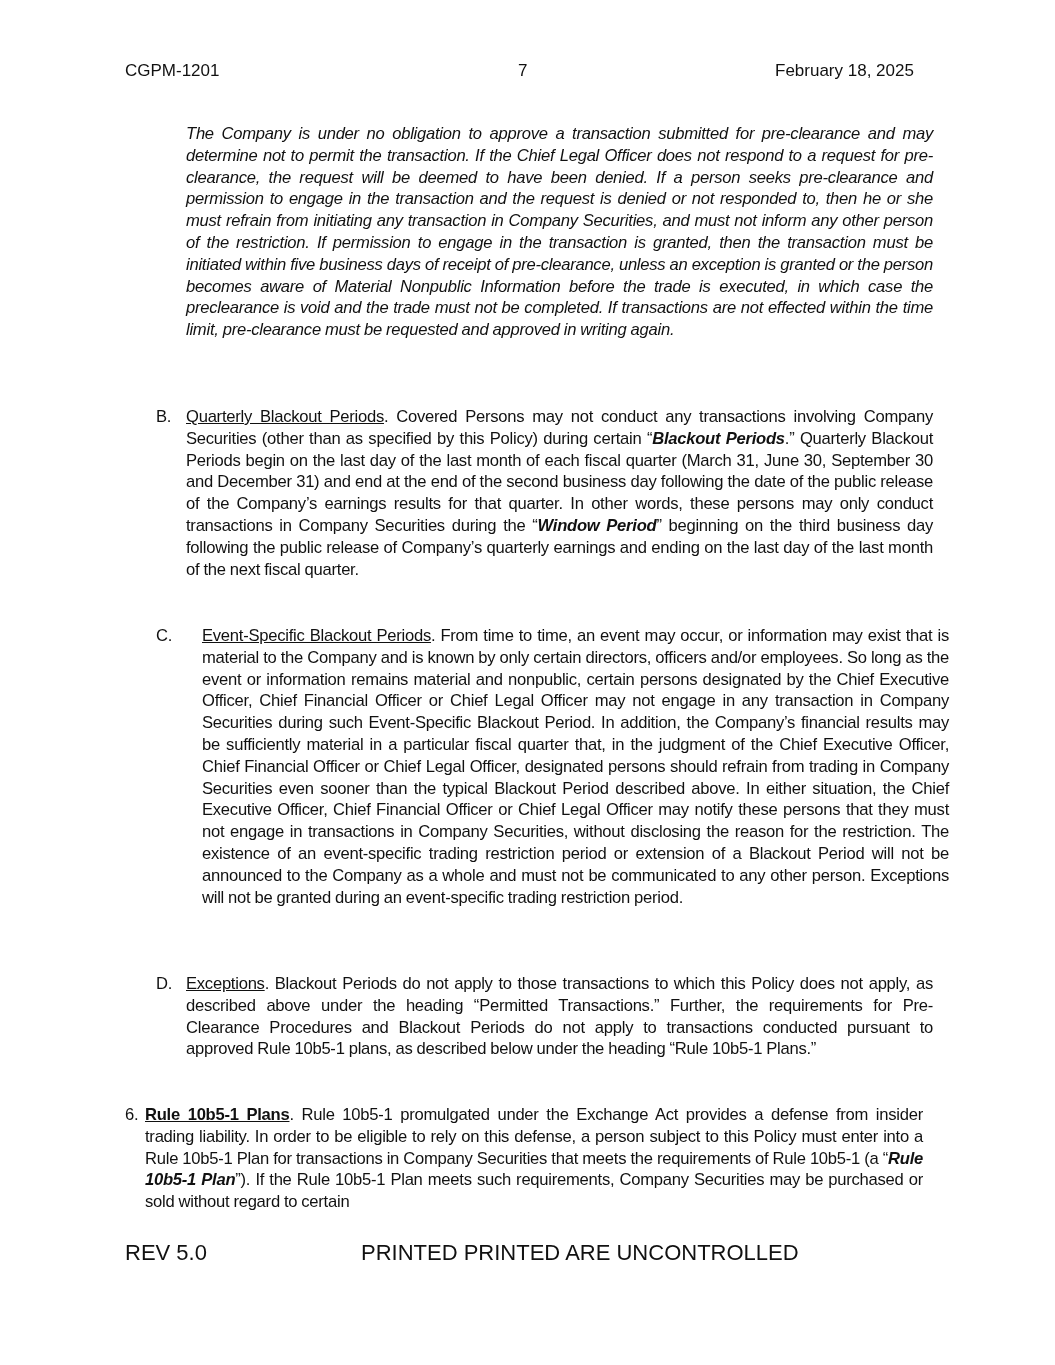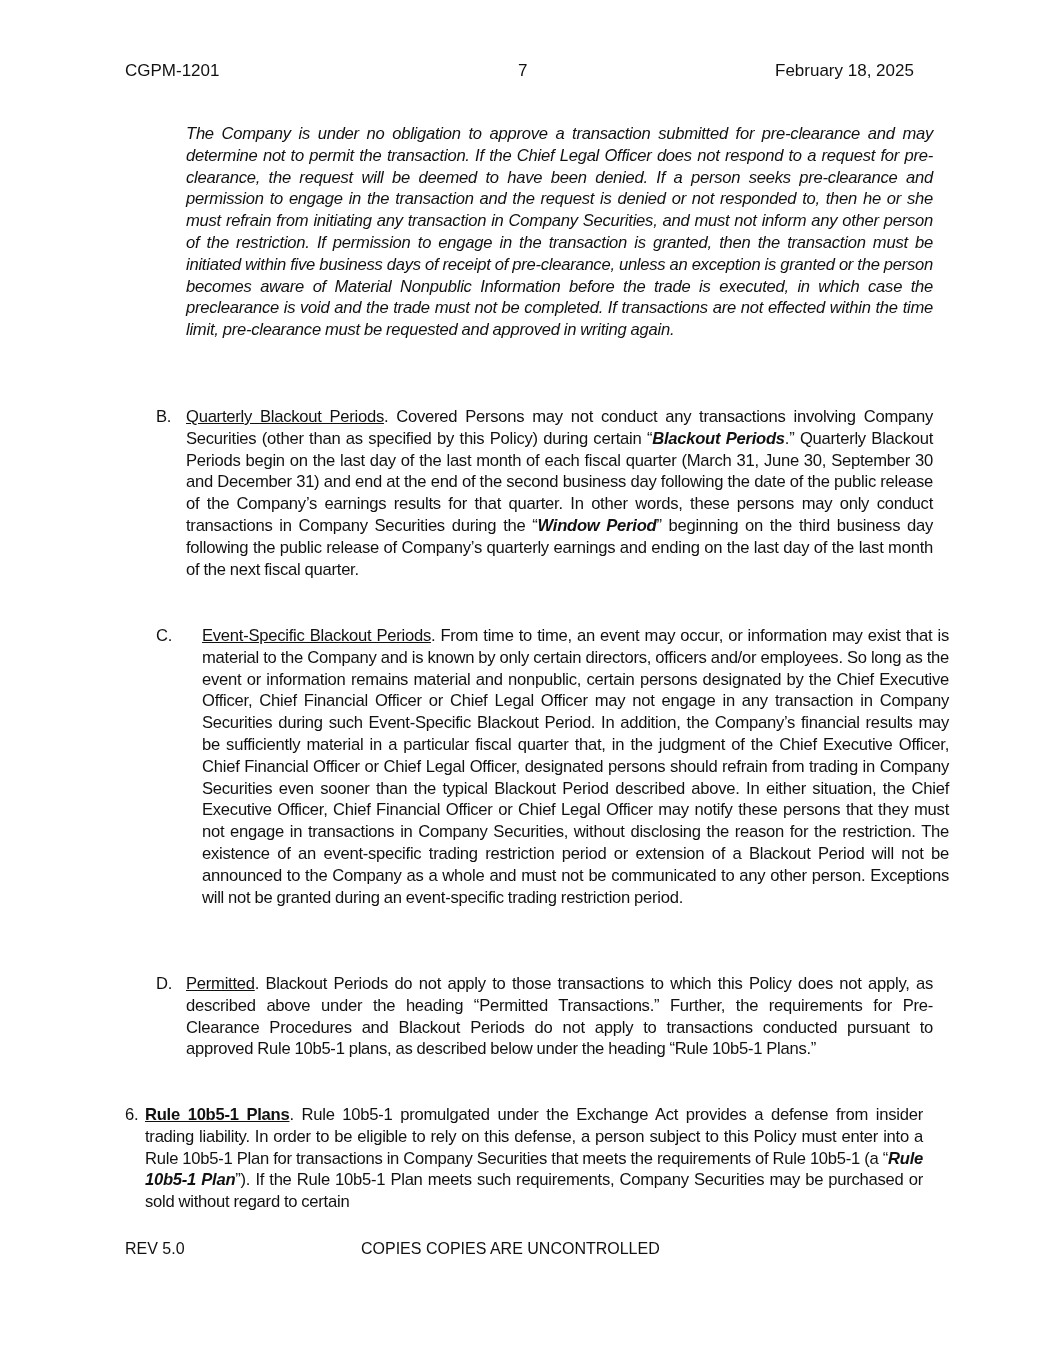--- a/index.html
+++ b/index.html
@@ -5,21 +5,21 @@
   html, body { margin: 0; padding: 0; background: #ffffff; }
   body {
     width: 1055px; height: 1365px; position: relative; overflow: hidden;
     font-family: "Liberation Sans", sans-serif; color: #111111;
     font-size: 16.6px;
   }
   .hdr { position: absolute; top: 61px; font-size: 17px; }
   #hdr-left { left: 125px; }
   #hdr-center { left: 518px; }
   #hdr-right { left: 775px; }
-  .ftr { position: absolute; top: 1240px; font-size: 16px; }
+  .ftr { position: absolute; top: 1240px; font-size: 22px; }
   #ftr-left { left: 125px; }
   #ftr-center { left: 361px; }
   .para {
     position: absolute; text-align: justify; line-height: 21.8px;
     letter-spacing: -0.25px; word-spacing: -0.3px; font-style: italic;
   }
   .item { position: absolute; line-height: 21.8px; letter-spacing: -0.25px; word-spacing: -0.3px; }
   .item .marker { position: absolute; left: 0; top: 0; }
   .item .body { position: absolute; text-align: justify; }
   u { text-decoration: underline; }
@@ -45,25 +45,25 @@
 <div class="item" style="left:156px; top:625px; width:777px;">
   <span class="marker">C.</span>
   <div class="body" style="left:46px; width:747px;">
     <u>Event-Specific Blackout Periods</u><span>. From time to time, an event may occur, or information may exist that is material to the Company and is known by only certain directors, officers and/or employees. So long as the event or information remains material and nonpublic, certain persons designated by the Chief Executive Officer, Chief Financial Officer or Chief Legal Officer may not engage in any transaction in Company Securities during such Event-Specific Blackout Period. In addition, the Company’s financial results may be sufficiently material in a particular fiscal quarter that, in the judgment of the Chief Executive Officer, Chief Financial Officer or Chief Legal Officer, designated persons should refrain from trading in Company Securities even sooner than the typical Blackout Period described above. In either situation, the Chief Executive Officer, Chief Financial Officer or Chief Legal Officer may notify these persons that they must not engage in transactions in Company Securities, without disclosing the reason for the restriction.  The existence of an event-specific trading restriction period or extension of a Blackout Period will not be announced to the Company as a whole and must not be communicated to any other person. Exceptions will not be granted during an event-specific trading restriction period.</span>
   </div>
 </div>
 
 <div class="item" style="left:156px; top:973px; width:777px;">
   <span class="marker">D.</span>
   <div class="body" style="left:30px; width:747px;">
-    <u>Permitted</u><span>. Blackout Periods do not apply to those transactions to which this Policy does not apply, as described above under the heading “Permitted Transactions.” Further, the requirements for Pre-Clearance Procedures and Blackout Periods do not apply to transactions conducted pursuant to approved Rule 10b5-1 plans, as described below under the heading “Rule 10b5-1 Plans.”</span>
+    <u>Exceptions</u><span>. Blackout Periods do not apply to those transactions to which this Policy does not apply, as described above under the heading “Permitted Transactions.” Further, the requirements for Pre-Clearance Procedures and Blackout Periods do not apply to transactions conducted pursuant to approved Rule 10b5-1 plans, as described below under the heading “Rule 10b5-1 Plans.”</span>
   </div>
 </div>
 
 <div class="item" style="left:125px; top:1104px; width:808px;">
   <span class="marker">6.</span>
   <div class="body" style="left:20px; width:778px;">
     <u class="b">Rule 10b5-1 Plans</u><span>. Rule 10b5-1 promulgated under the Exchange Act provides a defense from insider trading liability. In order to be eligible to rely on this defense, a person subject to this Policy must enter into a Rule 10b5-1 Plan for transactions in Company Securities that meets the requirements of Rule 10b5-1 (a “</span><span class="bi">Rule 10b5-1 Plan</span><span>”). If the Rule 10b5-1 Plan meets such requirements, Company Securities may be purchased or sold without regard to certain</span>
   </div>
 </div>
 
 <div class="ftr" id="ftr-left">REV 5.0</div>
-<div class="ftr" id="ftr-center">COPIES COPIES ARE UNCONTROLLED</div>
+<div class="ftr" id="ftr-center">PRINTED PRINTED ARE UNCONTROLLED</div>
 
 </body></html>

